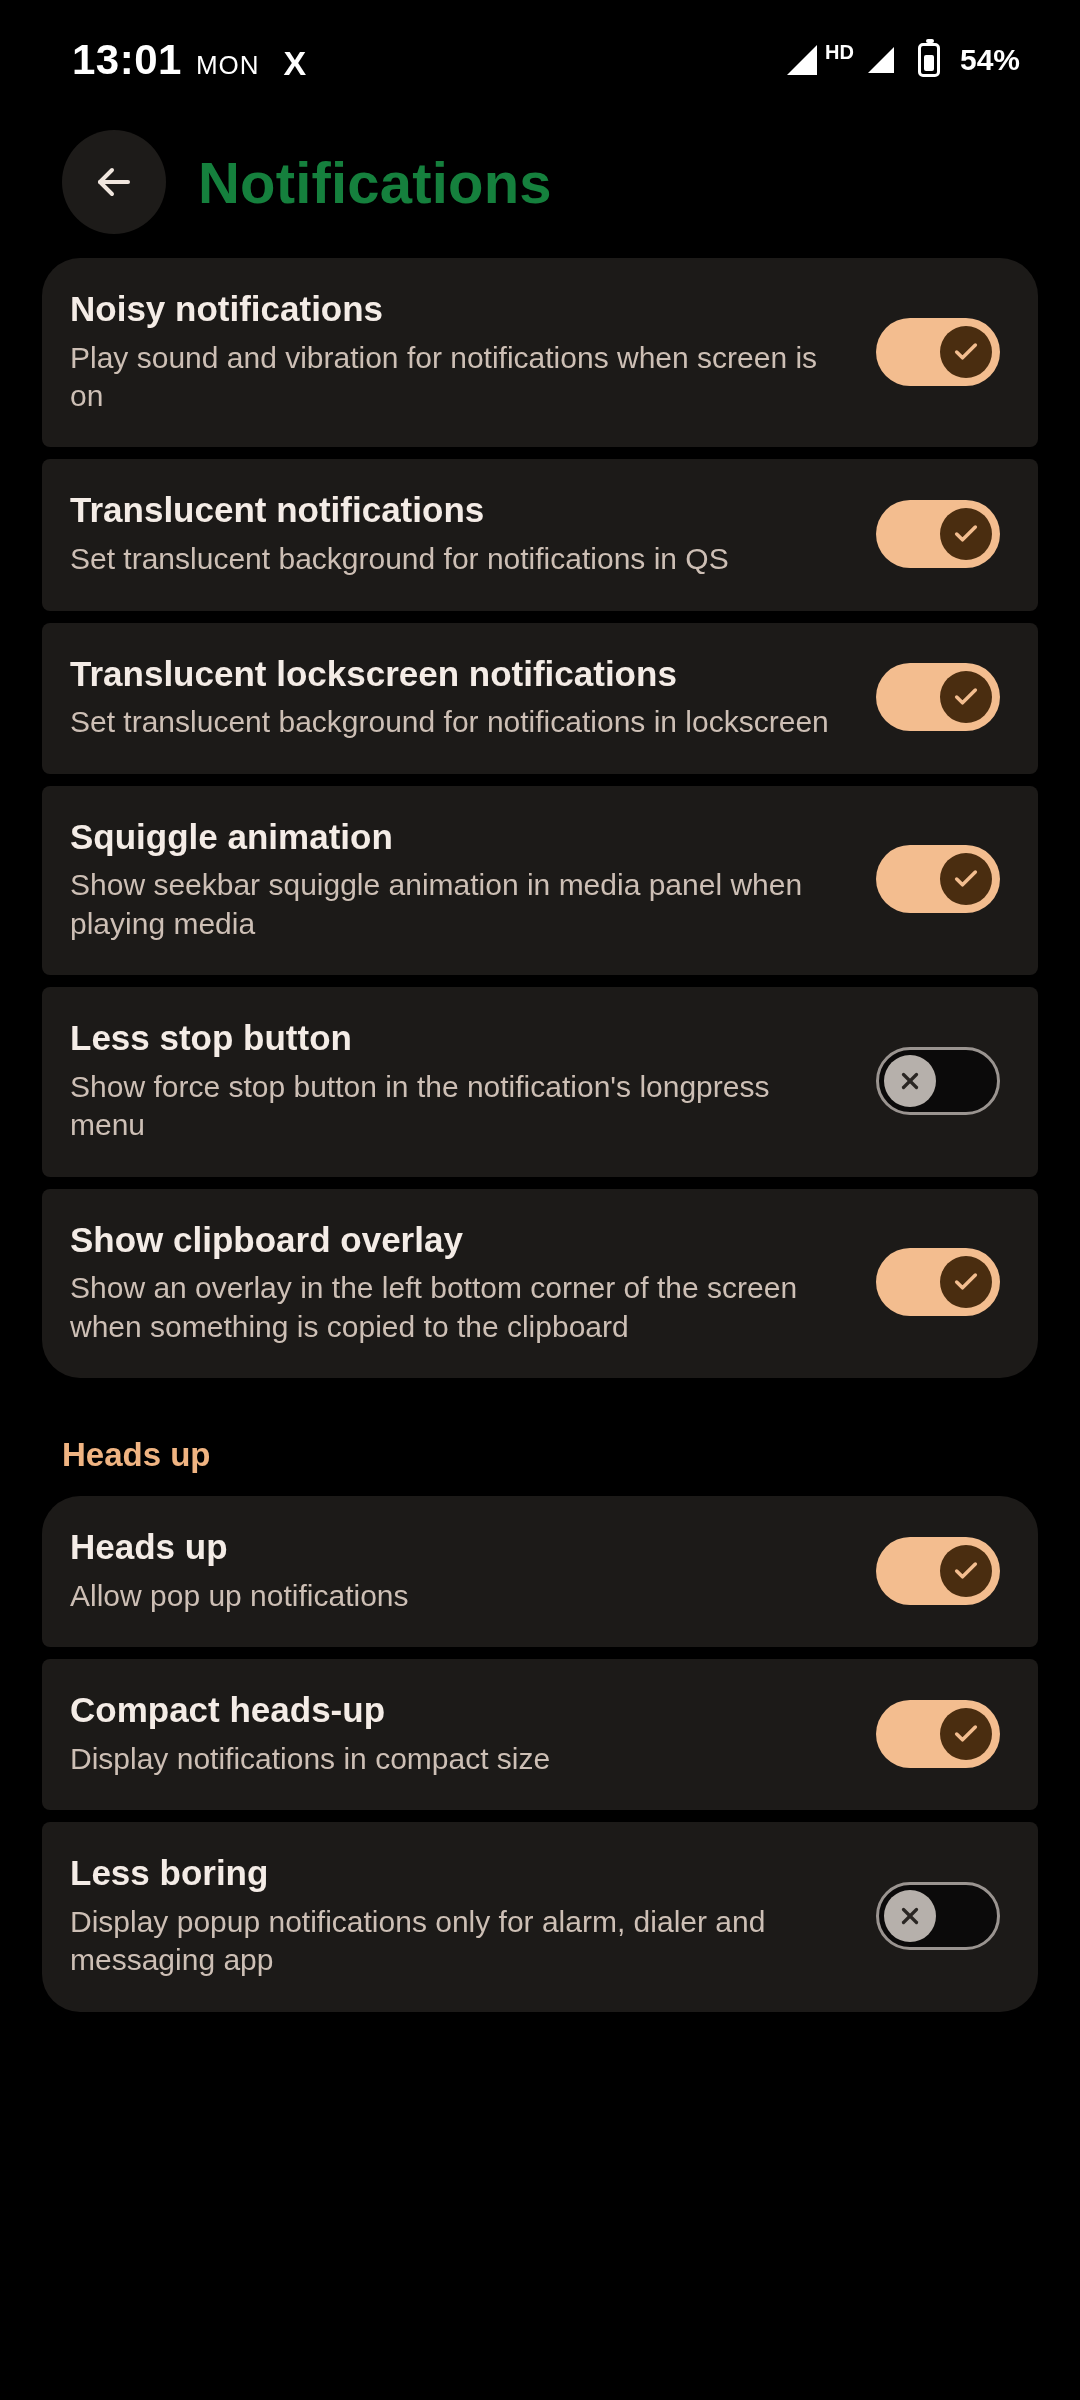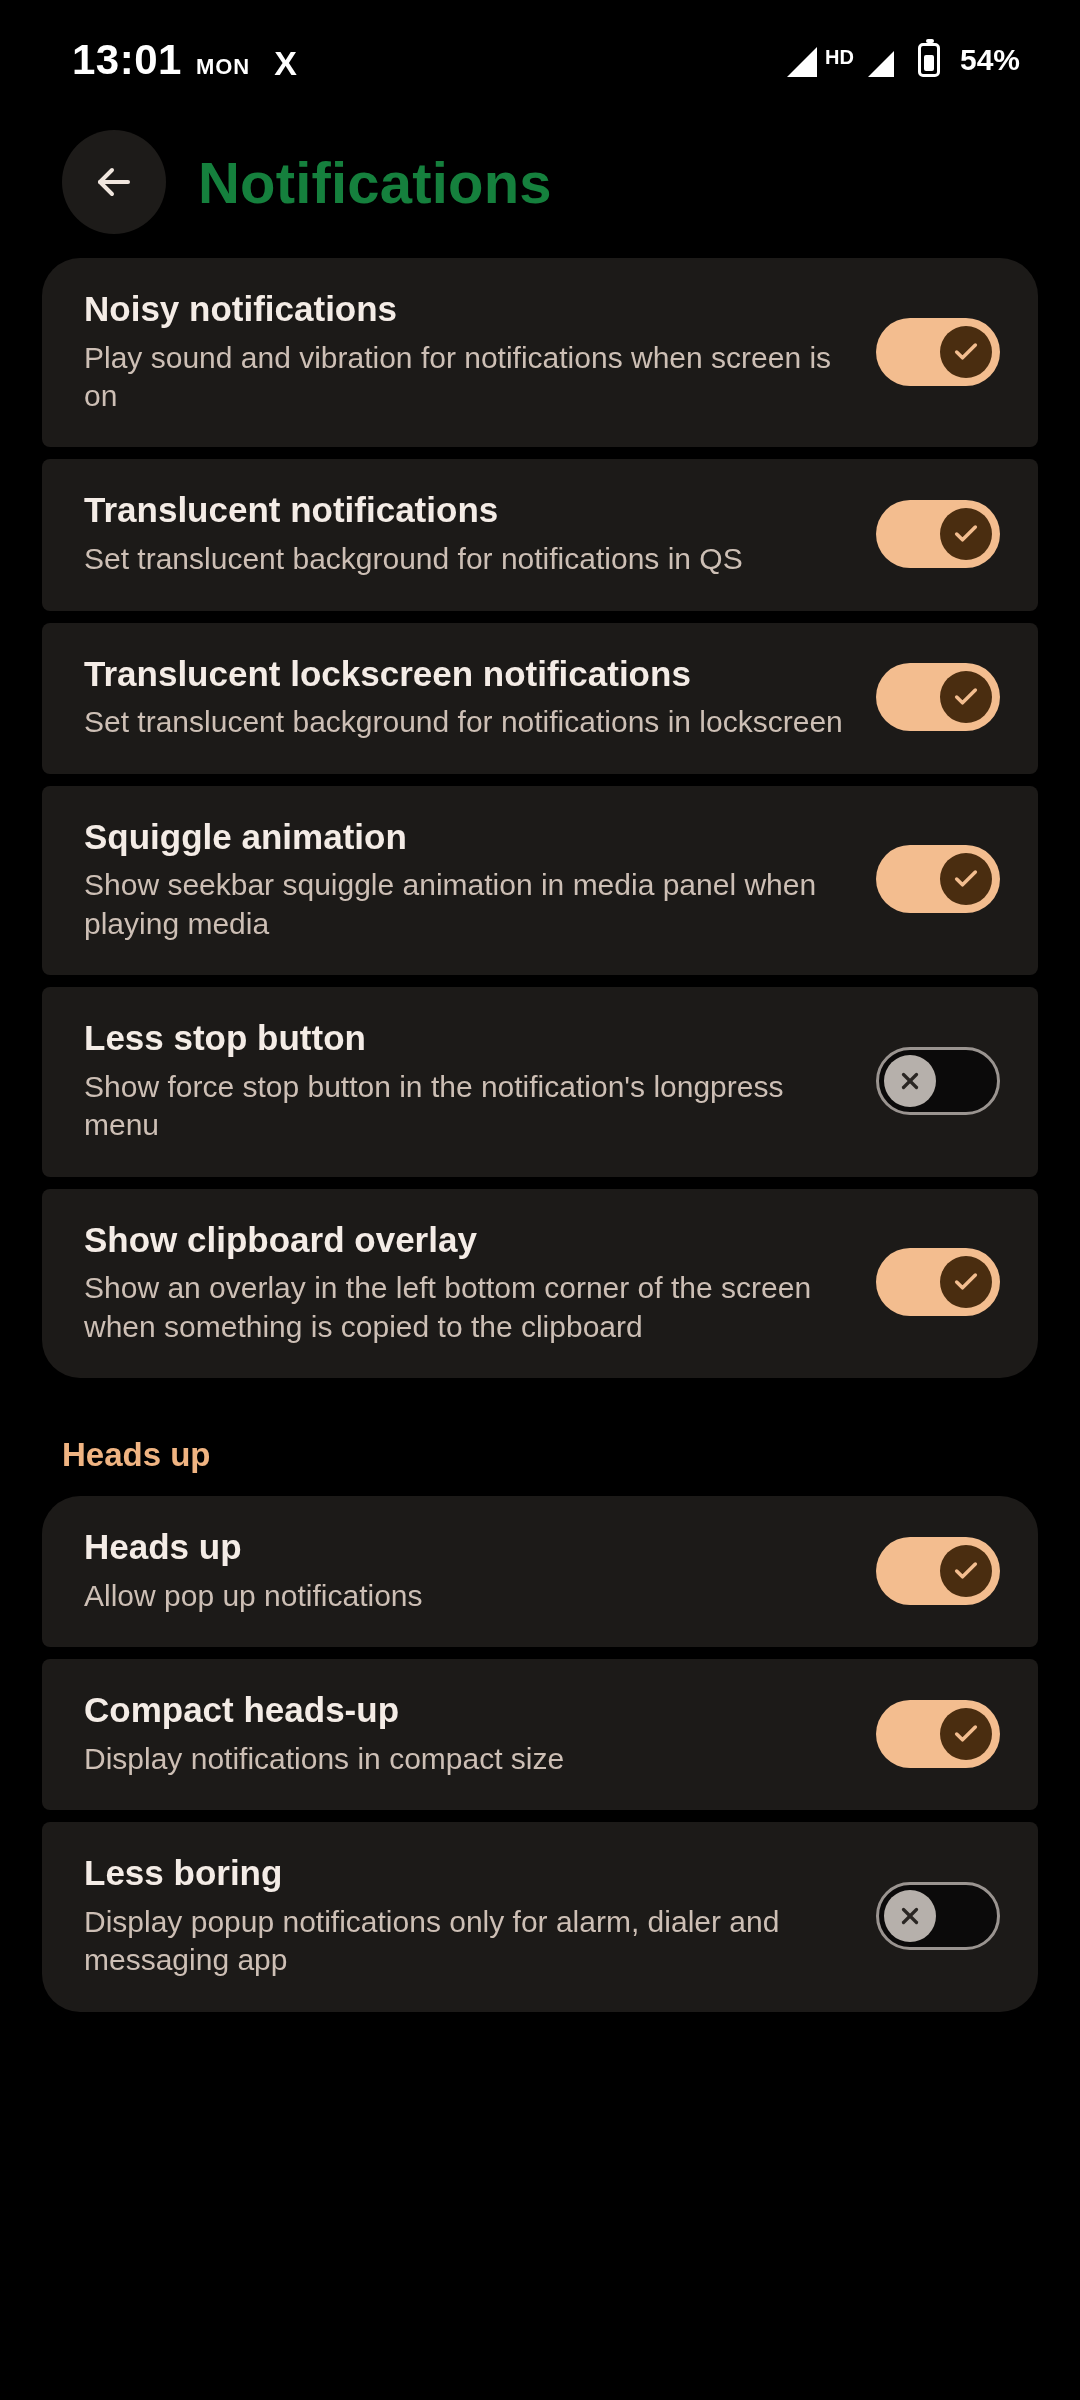--- a/index.html
+++ b/index.html
@@ -21,23 +21,23 @@
   .statusbar {
     height: 120px;
     display: flex;
     align-items: center;
     justify-content: space-between;
     padding: 0 60px 0 72px;
     color: #ffffff;
   }
   .sb-left { display: flex; align-items: baseline; gap: 14px; }
   .sb-time { font-size: 42px; font-weight: 700; letter-spacing: 0.5px; }
-  .sb-day  { font-size: 22px; font-weight: 700; letter-spacing: 1px; }
+  .sb-day  { font-size: 26px; font-weight: 400; letter-spacing: 1px; }
   .sb-x    { font-size: 34px; font-weight: 700; margin-left: 10px; position: relative; top: 1px; }
-  .sb-right { display: flex; align-items: flex-end; gap: 14px; }
+  .sb-right { display: flex; align-items: center; gap: 14px; }
   .sig {
     width: 0; height: 0;
     border-left: 30px solid transparent;
     border-bottom: 30px solid #ffffff;
   }
   .sig.small {
     border-left-width: 26px;
     border-bottom-width: 26px;
   }
   .hd { font-size: 20px; font-weight: 700; position: relative; top: -8px; margin-left: -6px; }
@@ -87,21 +87,21 @@
     font-size: 58px;
     font-weight: 700;
     letter-spacing: 0.2px;
   }
 
   
   .list { padding: 0 42px; }
   .card {
     background: #1c1a18;
     margin-bottom: 12px;
-    padding: 30px 38px 32px 42px;
+    padding: 30px 38px 32px 28px;
     display: flex;
     align-items: center;
     justify-content: space-between;
     gap: 26px;
     border-radius: 8px;
   }
   .card.first { border-top-left-radius: 38px; border-top-right-radius: 38px; }
   .card.last  { border-bottom-left-radius: 38px; border-bottom-right-radius: 38px; margin-bottom: 0; }
   .card-text { flex: 1 1 auto; min-width: 0; }
   .card-title {

